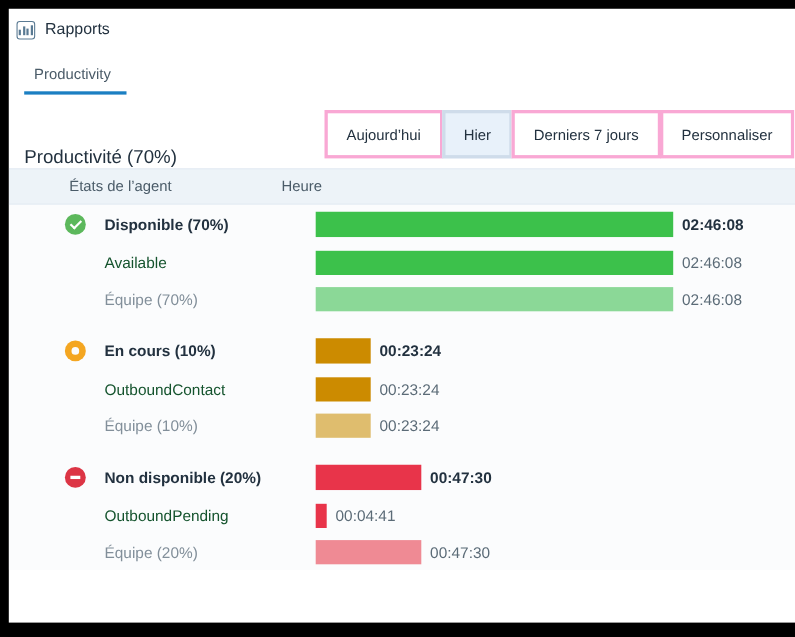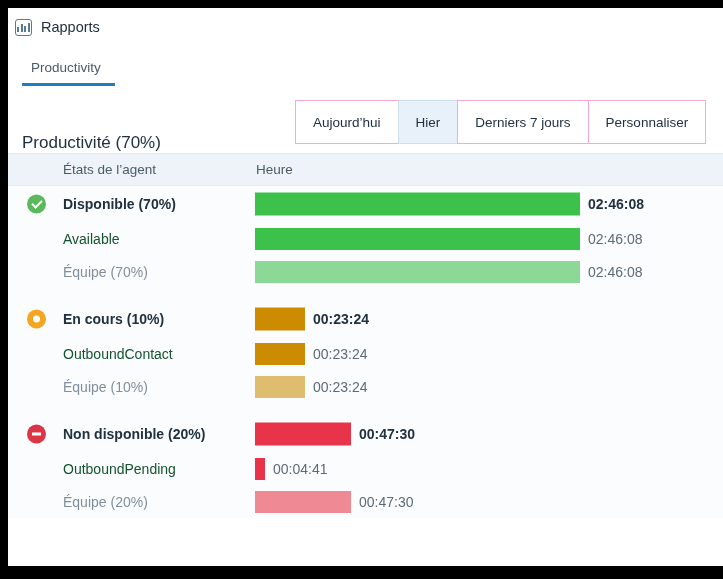--- a/index.html
+++ b/index.html
@@ -95,21 +95,21 @@
     font-weight: normal;
   }
   .range-group {
     position: absolute;
     left: 287px;
     top: 9px;
     display: flex;
     height: 44px;
   }
   .range-btn {
-    border: 1px solid #f9a8d4;
+    border: 3px solid #f9a8d4;
     background: #ffffff;
     color: #22313f;
     font-size: 13.5px;
     font-family: "Liberation Sans", sans-serif;
     padding: 0 17px;
     margin-right: -1px;
     cursor: pointer;
     white-space: nowrap;
     display: flex;
     align-items: center;
@@ -129,21 +129,21 @@
   }
   .th {
     position: absolute;
     top: 8px;
     font-size: 13.5px;
     color: #4a5b68;
   }
   .th.states { left: 55px; }
   .th.time   { left: 248px; }
 
-  .tbody { background: #fbfcfd; }
+  .tbody { background: #fbfcfd; padding-left: 32px; }
   .row {
     position: relative;
     height: 33px;
   }
   .row.group { height: 36px; }
   .spacer { height: 13px; }
 
   .status-icon {
     position: absolute;
     left: 19px;

